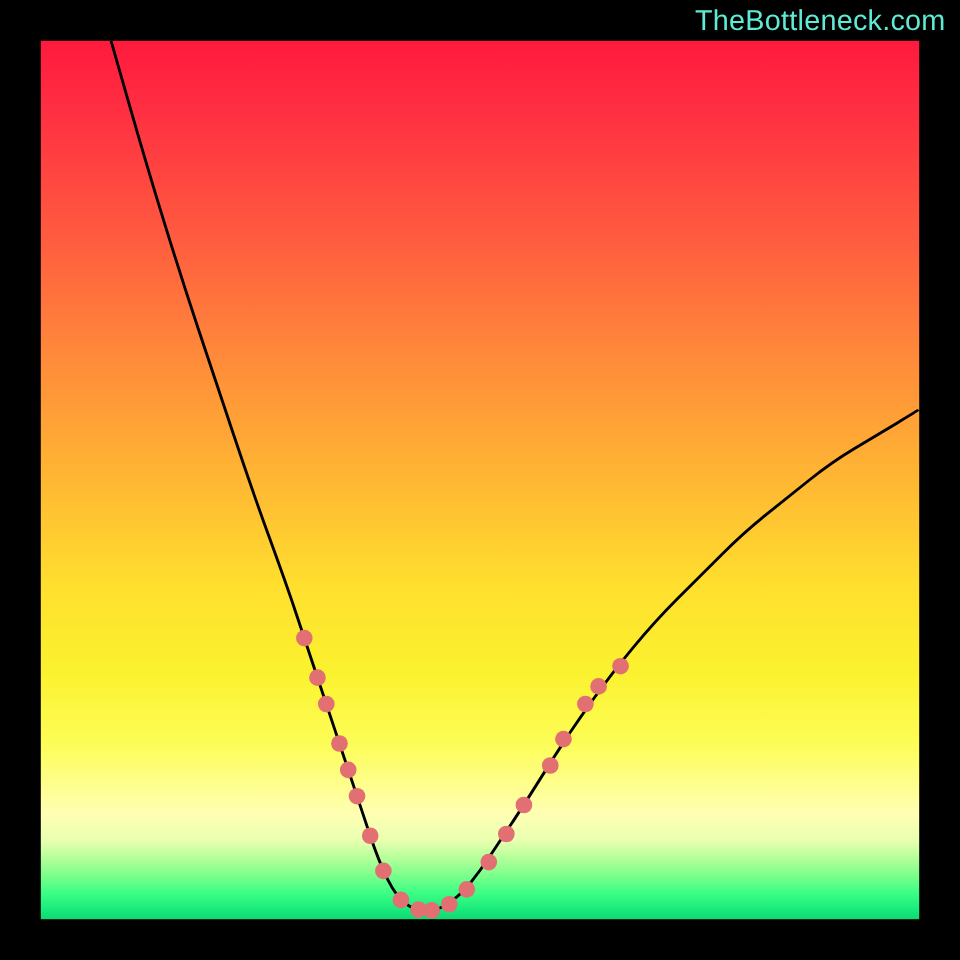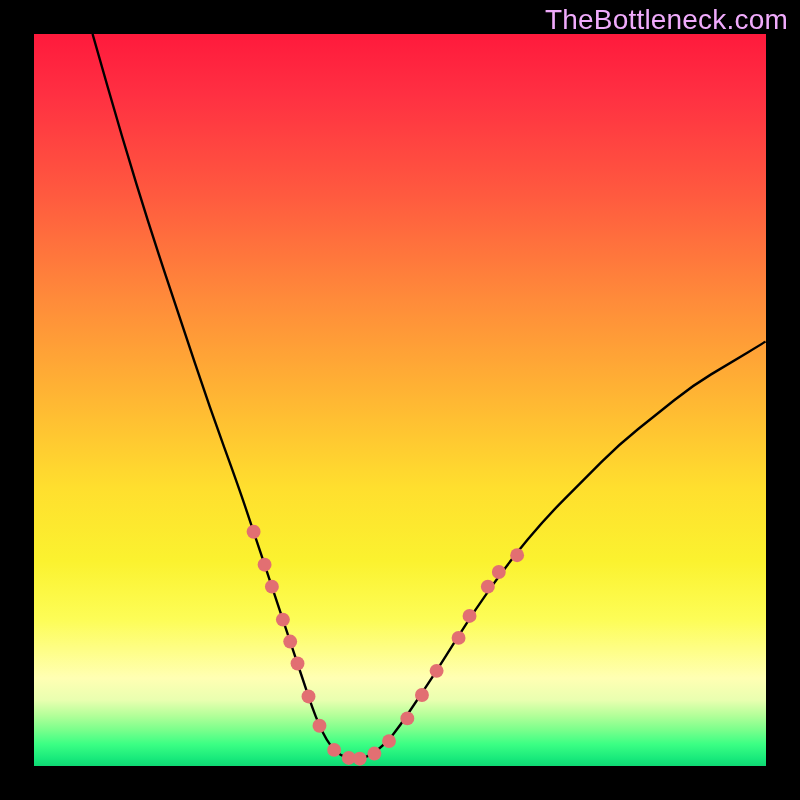--- a/index.html
+++ b/index.html
@@ -40,22 +40,22 @@
       #b6ff9a 93%,
       #7cff8c 95%,
       #3cff84 97%,
       #18e97b 99%,
       #0fd873 100%);
   }
   .watermark {
     position: absolute;
     top: 4px;
     right: 12px;
-    color: #f0abfc;
-    font-size: 28px;
+    color: #5eead4;
+    font-size: 24px;
     font-weight: 400;
     letter-spacing: 0.2px;
   }
   svg.curve {
     position: absolute;
     left: 0;
     top: 0;
     width: 732px;
     height: 732px;
     pointer-events: none;

